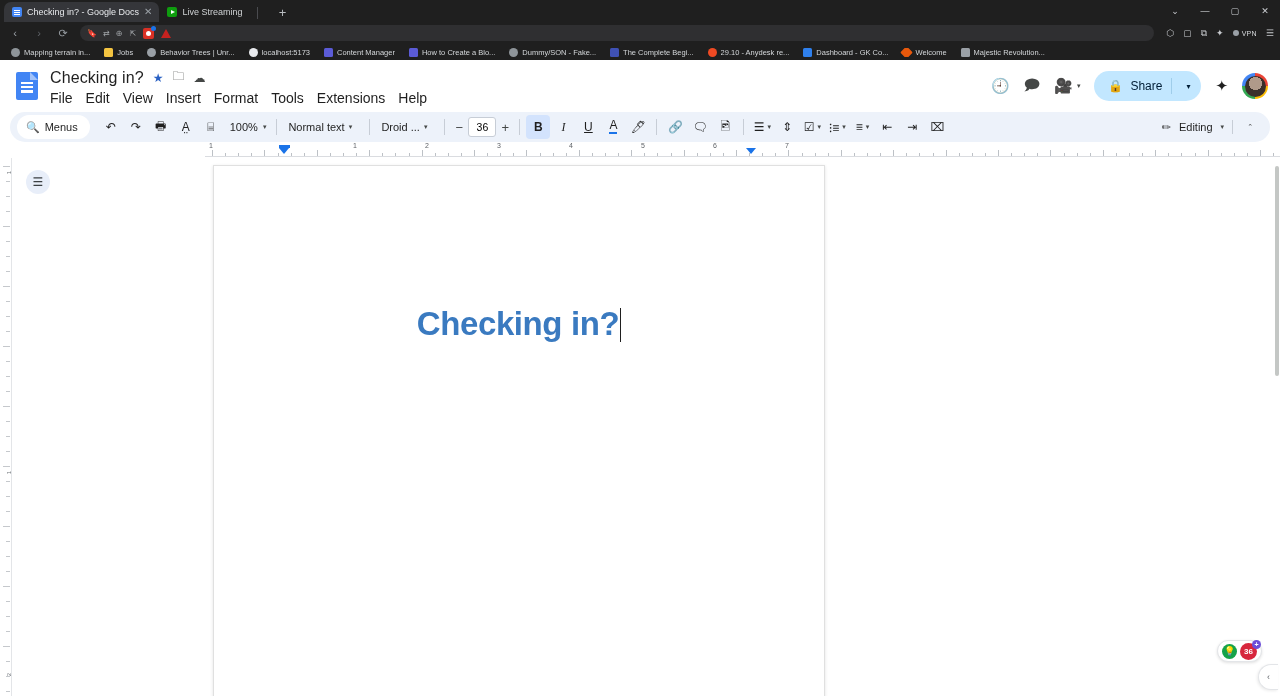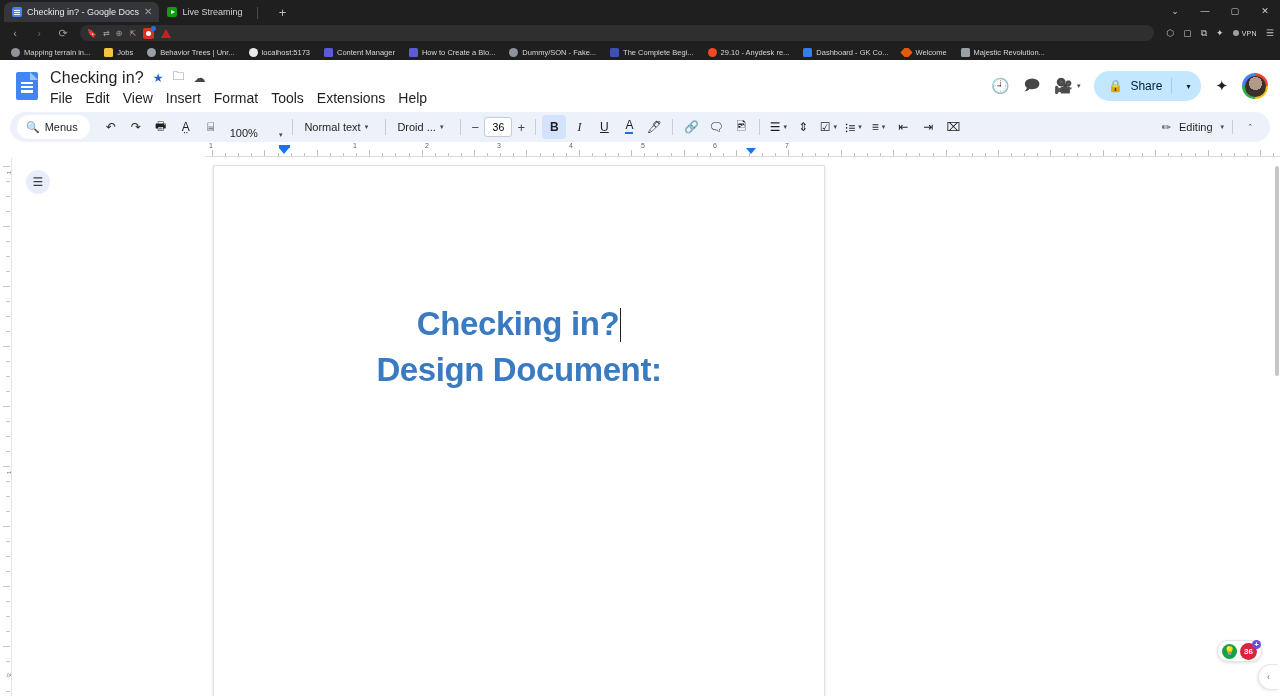--- a/index.html
+++ b/index.html
@@ -160,21 +160,21 @@
         justify-content:center; border-radius: 4px; font-size: 12px; color: #1f1f1f; }
   .tb.active { background: #d3e3fd; }
   #menus-chip {
     display: flex; align-items: center; gap: 5px; background: #fff;
     border-radius: 14px; height: 24px; padding: 0 12px 0 9px; font-size: 11px; color:#1f1f1f;
   }
   .tb-sep { width: 1px; height: 16px; background: #c7cdd6; margin: 0 5px; }
   .tb-dd { display:flex; align-items:center; gap:4px; padding: 0 5px; height:24px;
            font-size: 11px; color:#1f1f1f; border-radius:4px; }
   .caret { font-size: 7px; color: #444746; }
-  #zoom-chip { display:flex; align-items:flex-end; gap:21px; font-size:11px; padding:0 4px 0 6px;}
+  #zoom-chip { display:flex; align-items:center; gap:5px; font-size:11px; padding:0 4px 0 6px;}
   #font-size-box {
     width: 28px; height: 20px; border: 1px solid #c7cdd6; border-radius: 3px;
     background: #fff; font-size: 10.5px; display:flex; align-items:center; justify-content:center;
   }
   .sz-btn { width:16px; text-align:center; font-size:13px; color:#444746; }
   #mode-chip {
     margin-left: auto; display:flex; align-items:center; gap:8px;
     background: #edf2fa; border-radius: 16px; height: 26px; padding: 0 4px 0 10px;
     font-size: 11px; color:#1f1f1f;
   }
@@ -616,21 +616,20 @@
         <div class="vr-tick" style="top: 503px; width: 4px;"></div>
         <div class="vr-tick" style="top: 518px; width: 4px;"></div>
         <div class="vr-tick" style="top: 533px; width: 4px;"></div>
       </div>
 
     <div id="outline-btn">☰</div>
 
     <div id="page">
       <div id="page-inner">
         <div class="big-title" id="bt1" style="color:#3a7ac0"><span>Checking in?</span><span id="caret"></span></div>
-        <div class="big-title" id="bt2" style="color:#3a7ac0">Design Document:</div>
       </div>
     </div>
 
     <div id="scroll-track">
       <div id="scroll-thumb"></div>
     </div>
 
     <div id="grammarly-widget">
       <div id="bulb-ico">💡</div>
       <div id="count-badge">

